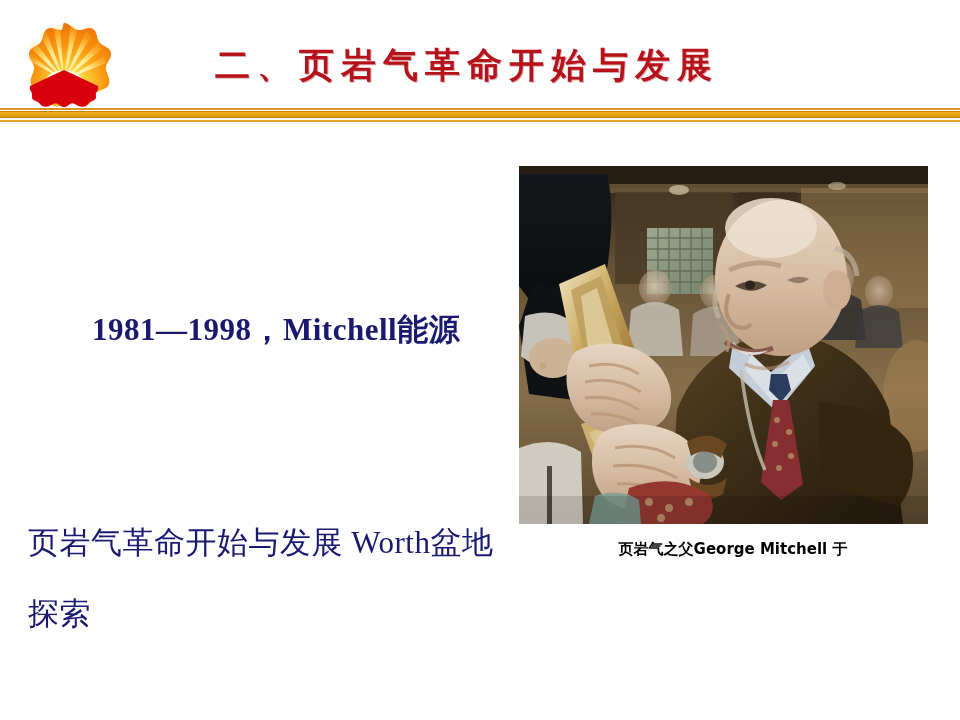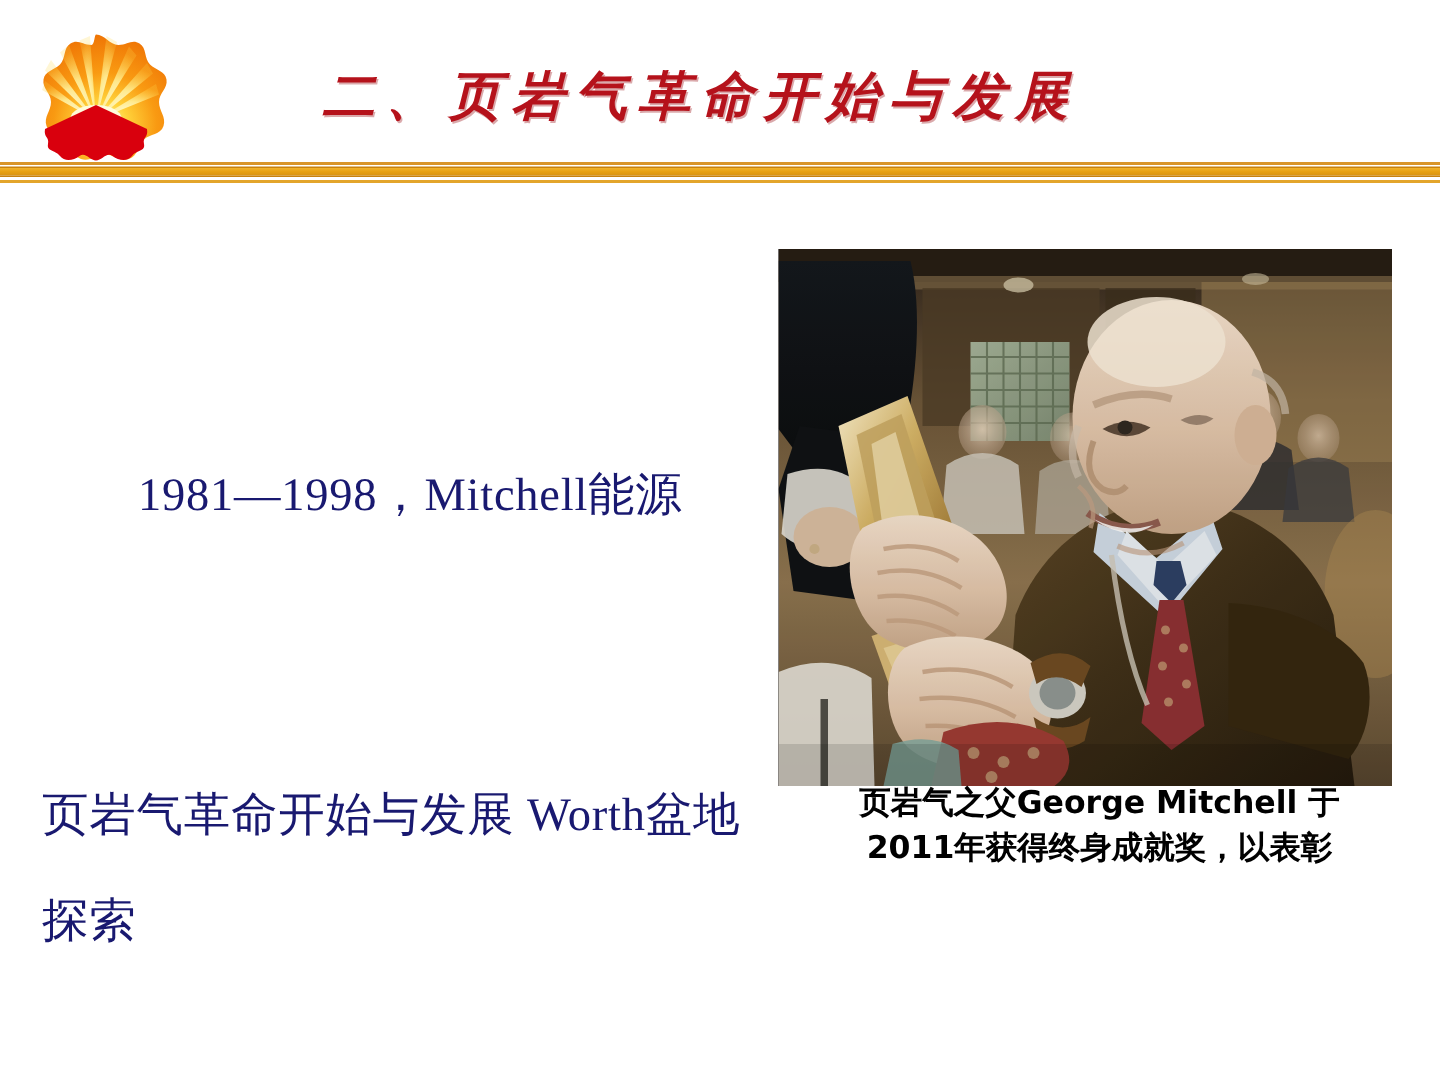--- a/index.html
+++ b/index.html
@@ -24,21 +24,20 @@
     height: 720px;
     background: #ffffff;
   }
 
   
   .header {
     position: absolute;
     left: 0; top: 0;
     width: 960px;
     height: 112px;
-    font-style: italic;
   }
 
   .logo {
     position: absolute;
     left: 16px;
     top: 20px;
     width: 96px;
     height: 92px;
   }
   .logo svg { display: block; width: 96px; height: 92px; }
@@ -93,21 +92,21 @@
     top: 152px;
     width: 470px;
     color: #191970;
     font-family: "Liberation Serif", "DejaVu Serif", serif;
     font-size: 31px;
     line-height: 71px;
     letter-spacing: 0.5px;
     white-space: pre-wrap;
   }
   .body-text .para-line { display: block; }
-  .body-text .indent { padding-left: 64px; }
+  .body-text .indent { padding-left: 64px; font-weight: bold; }
 
   
   .photo-frame {
     position: absolute;
     left: 519px;
     top: 166px;
     width: 409px;
     height: 358px;
     overflow: hidden;
     background: #120f0c;
@@ -117,26 +116,26 @@
     left: 0; top: 0;
     width: 409px;
     height: 358px;
   }
   .photo svg { display: block; width: 409px; height: 358px; }
 
   
   .caption {
     position: absolute;
     left: 512px;
-    top: 520px;
+    top: 534px;
     width: 442px;
     color: #000000;
     font-family: "DejaVu Sans", "Liberation Sans", sans-serif;
     font-weight: bold;
-    font-size: 21px;
+    font-size: 15px;
     line-height: 30px;
     text-align: center;
     letter-spacing: 0px;
   }
   .caption .cap-line { display: block; white-space: nowrap; }
 </style>
 </head>
 <body>
 
 <div class="slide">
@@ -408,16 +407,15 @@
         <path d="M76 330 q26 -8 44 4 l2 24 h-52 z" fill="#7fa7a0" opacity="0.85"></path>
 
         <rect x="0" y="0" width="409" height="358" fill="#3a2a14" opacity="0.07"></rect>
         <rect x="0" y="330" width="409" height="28" fill="#000000" opacity="0.12"></rect>
       </svg>
     </div>
   </div>
 
   <div class="caption">
     <span class="cap-line">页岩气之父George Mitchell 于</span>
-    <span class="cap-line">2011年获得终身成就奖，以表彰</span>
   </div>
 
 </div>
 
 </body></html>

